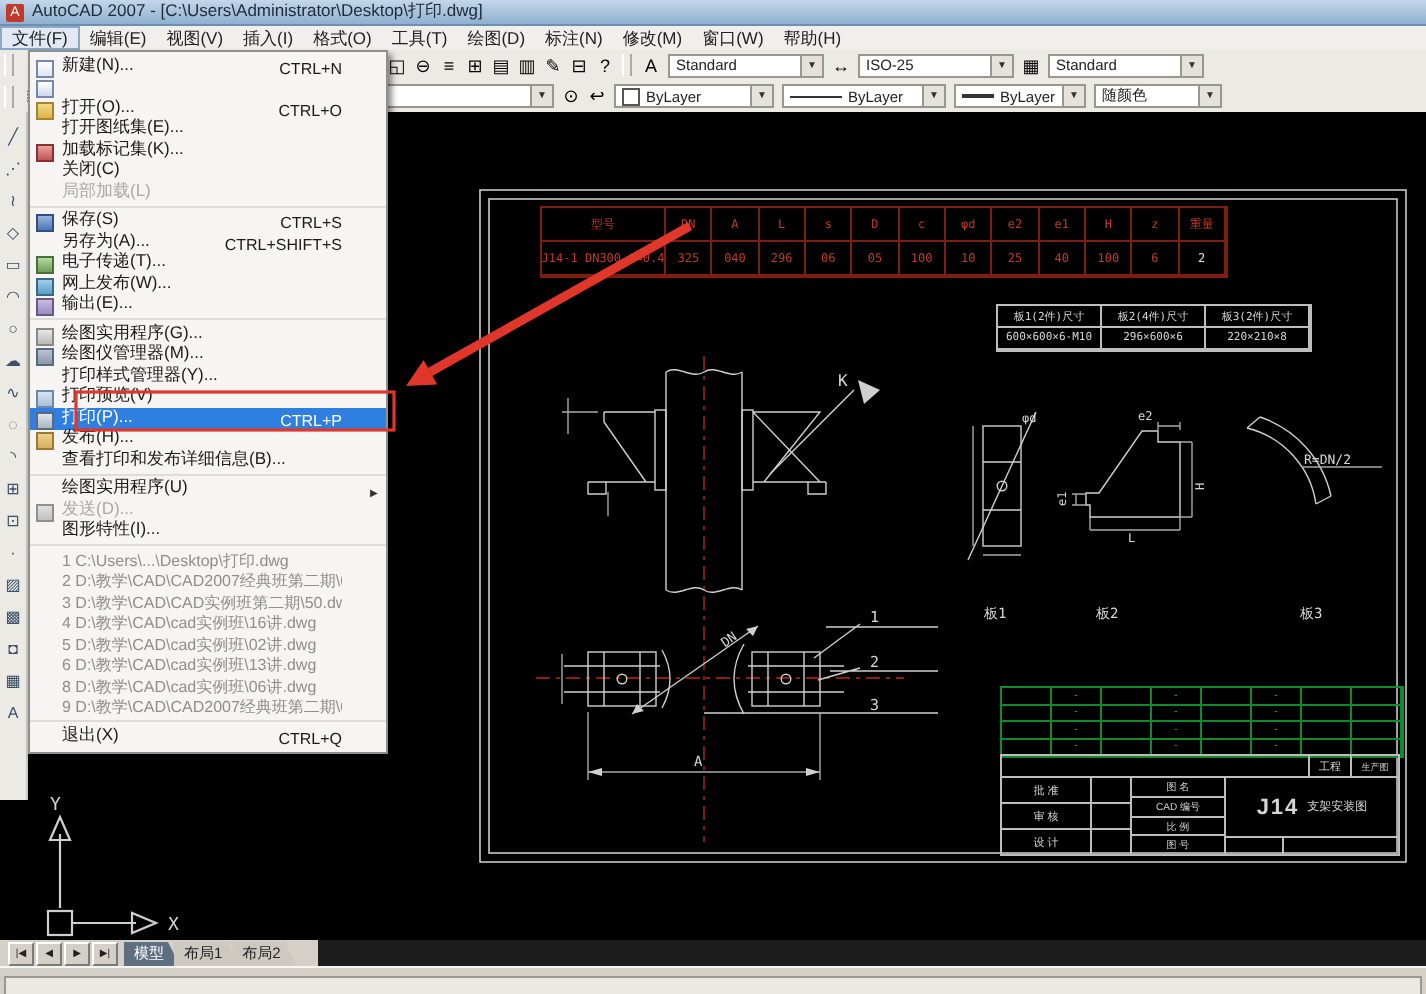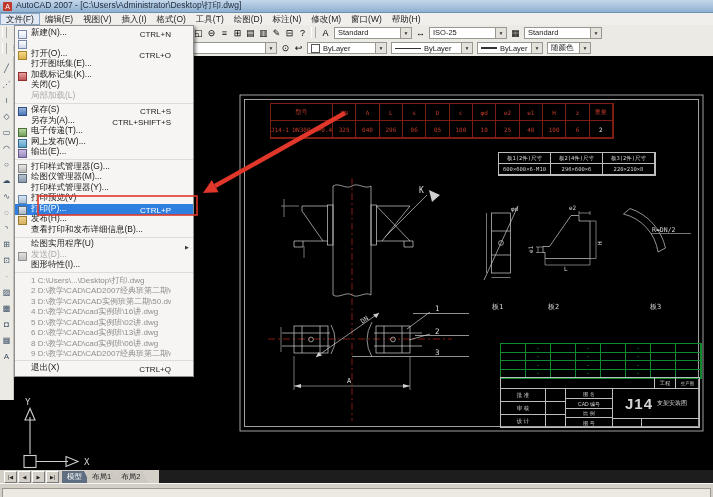--- a/index.html
+++ b/index.html
@@ -54,21 +54,21 @@
     font-family:"DejaVu Sans Mono",monospace;}
   
   .gtable{position:absolute;left:486px;top:287px;width:200px;display:grid;grid-template-columns:repeat(8,1fr);
     border:1px solid #0e8c2d;}
   .gtable .c{border-right:1px solid #0e8c2d;border-bottom:1px solid #0e8c2d;height:7.5px;font-size:5px;
     color:#25c94a;display:flex;align-items:center;justify-content:center;}
   
   .tblock{position:absolute;left:486px;top:321px;width:200px;height:51px;color:#d5d5d5;font-size:5.5px;}
   .tblock .cell{position:absolute;border:1px solid #bdbdbd;box-sizing:border-box;display:flex;
     align-items:center;justify-content:center;white-space:nowrap;overflow:hidden;}
-  .jcode{font-size:15px;font-weight:bold;letter-spacing:1px;margin-right:4px;}
+  .jcode{font-size:11px;font-weight:bold;letter-spacing:1px;margin-right:4px;}
   
   .tabbar{position:absolute;left:0;top:470px;width:713px;height:13px;background:#1d1d1d;display:flex;align-items:flex-end;}
   .tabbar .navs{background:#d4d0c8;height:13px;display:flex;align-items:center;padding:0 2px 0 4px;}
   .navbtn{width:11px;height:10px;background:#d4d0c8;border:1px solid;border-color:#fff #7a7a7a #7a7a7a #fff;
     font-size:5px;display:flex;align-items:center;justify-content:center;margin-right:1px;color:#222;}
   .tab{height:12px;padding:0 8px 0 5px;font-size:7.5px;display:flex;align-items:center;
     clip-path:polygon(0 0,calc(100% - 6px) 0,100% 100%,0 100%);background:#cdc9c1;color:#222;margin-right:-3px;}
   .tab.active{background:#5f6e80;color:#fff;margin-top:24px;}
   
   .cmd{position:absolute;left:0;top:483px;width:713px;height:14px;background:#d4d0c8;border-top:1px solid #f5f5f2;}
@@ -277,21 +277,21 @@
     <div class="combo" style="width:82px">
       <span class="ltline"></span>
       <span>ByLayer</span>
       <span class="arr">▼</span>
     </div>
     <div class="combo" style="width:66px">
       <span class="ltline" style="width:16px;height:2px"></span>
       <span>ByLayer</span>
       <span class="arr">▼</span>
     </div>
-    <div class="combo" style="width:44px">
+    <div class="combo" style="width:64px">
       <span>随颜色</span>
       <span class="arr">▼</span>
     </div>
   </div>
 
   <div class="leftbar">
 
       <div class="lbtn">
         <span>╱</span>
       </div>
@@ -645,21 +645,21 @@
 
       <div class="mi sep">
         
         
         
         
       </div>
 
       <div class="mi">
         <span class="mic ic-pagesetup"></span>
-        <span class="mlabel">打印样式管理器(G)...</span>
+        <span class="mlabel">绘图实用程序(G)...</span>
         <span class="msc"></span>
         <span class="marrow"></span>
       </div>
 
       <div class="mi">
         <span class="mic ic-plotter"></span>
         <span class="mlabel">绘图仪管理器(M)...</span>
         <span class="msc"></span>
         <span class="marrow"></span>
       </div>

